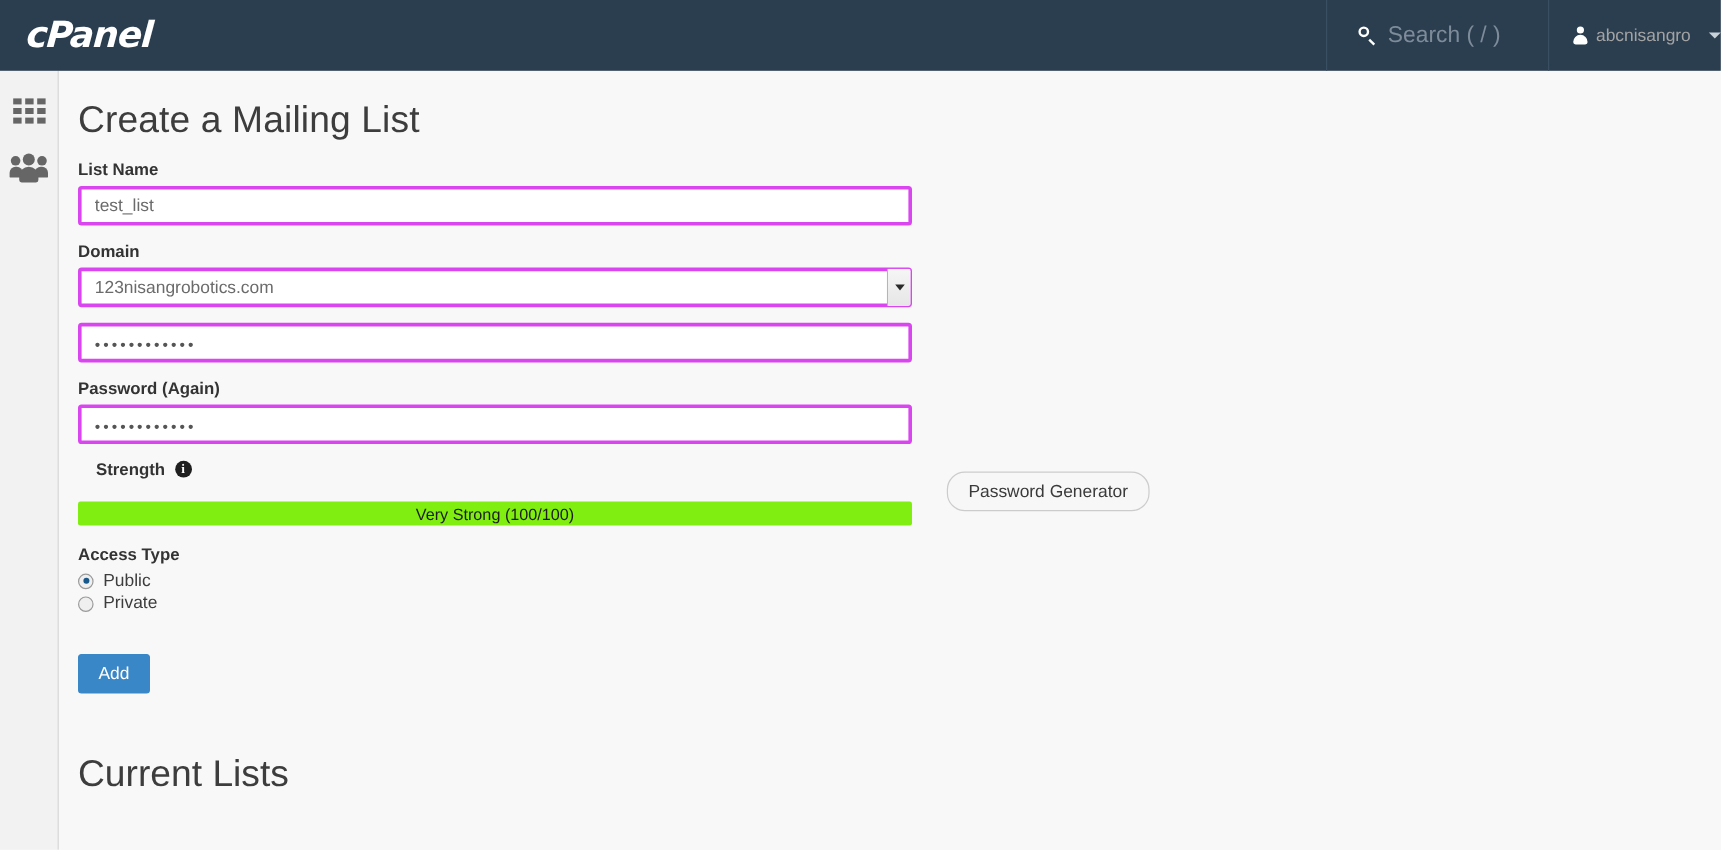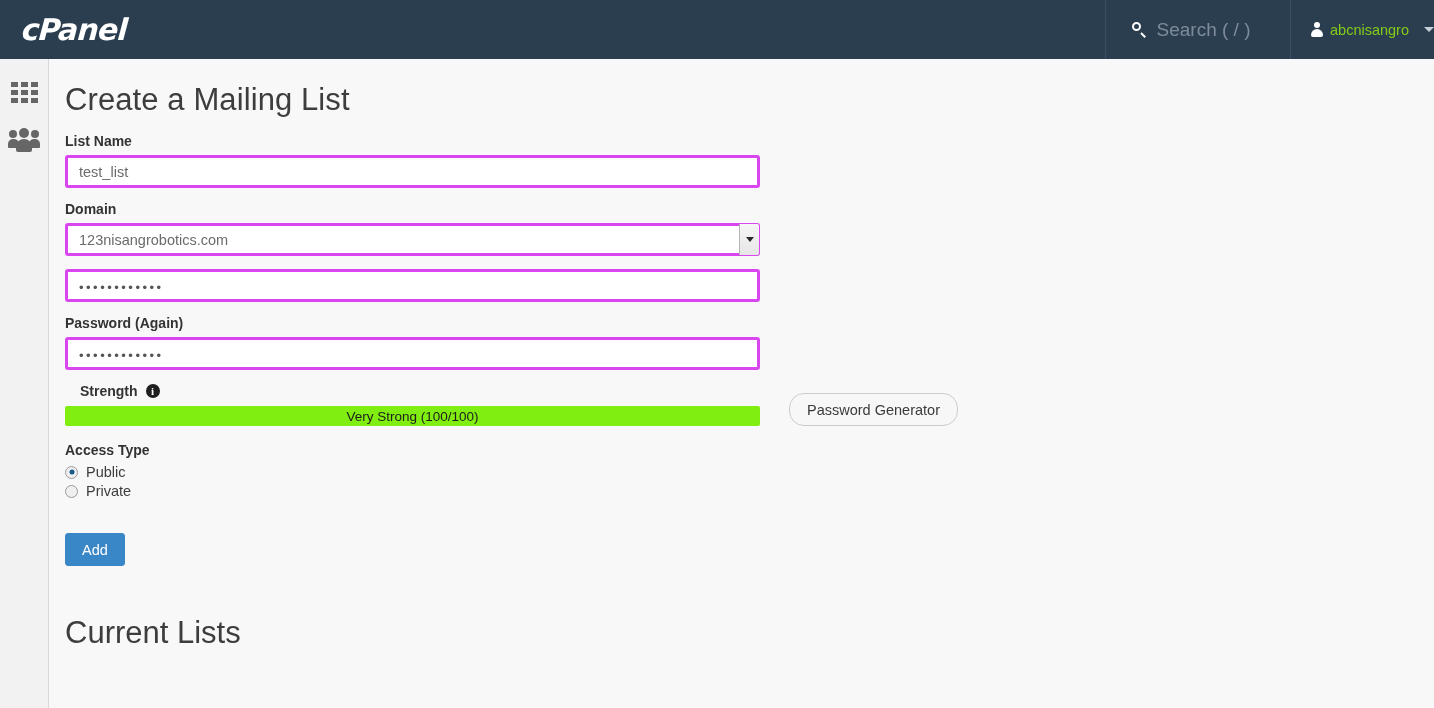--- a/index.html
+++ b/index.html
@@ -115,21 +115,21 @@
   }
   .user-icon::after {
     content: "";
     position: absolute;
     left: 0; top: 7px;
     width: 12px; height: 8px;
     background: #ffffff;
     border-radius: 6px 6px 2px 2px;
   }
   .user-name {
-    color: #84cc16;
+    color: #a3a3a3;
     font-size: 14.5px;
     white-space: nowrap;
   }
   .caret-down {
     width: 0; height: 0;
     border-left: 5px solid transparent;
     border-right: 5px solid transparent;
     border-top: 5px solid #c8d0d8;
     margin-left: 8px;
     flex: none;
@@ -304,20 +304,21 @@
   .strength-bar {
     width: 695px;
     height: 20px;
     border-radius: 2px;
     display: flex;
     align-items: center;
     justify-content: center;
     font-size: 13.5px;
     color: #1d1d1d;
     box-sizing: border-box;
+    margin-top: 12px;
   }
   .pwgen-btn {
     height: 33px;
     padding: 0 17px;
     background: #f7f7f7;
     border: 1px solid #cccccc;
     border-radius: 15px;
     font-family: "Liberation Sans", sans-serif;
     font-size: 14.5px;
     color: #3a3a3a;

